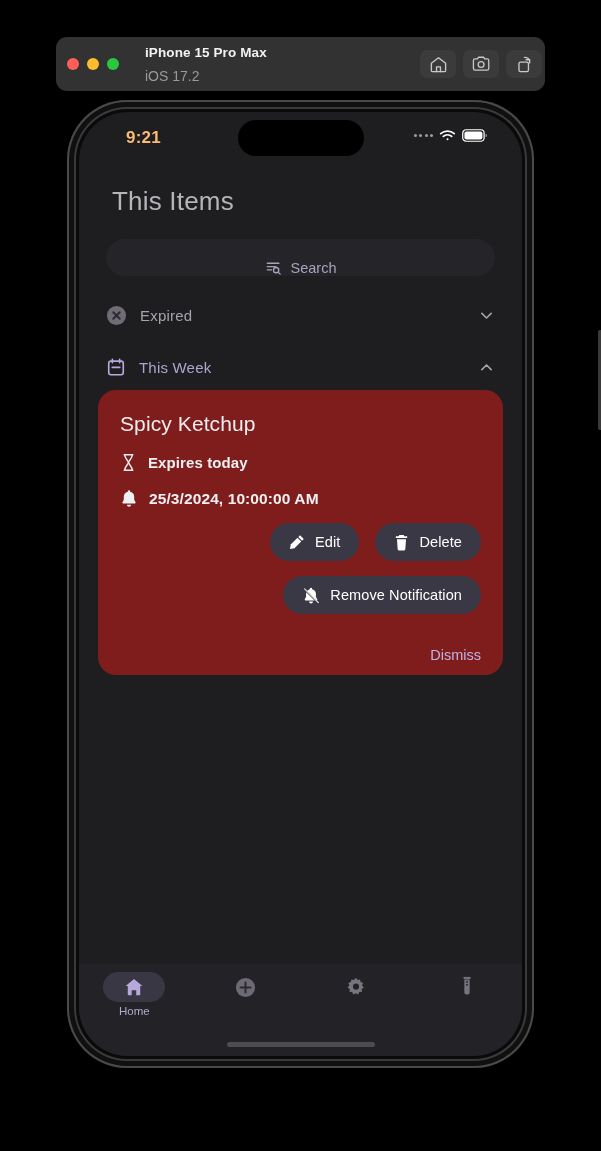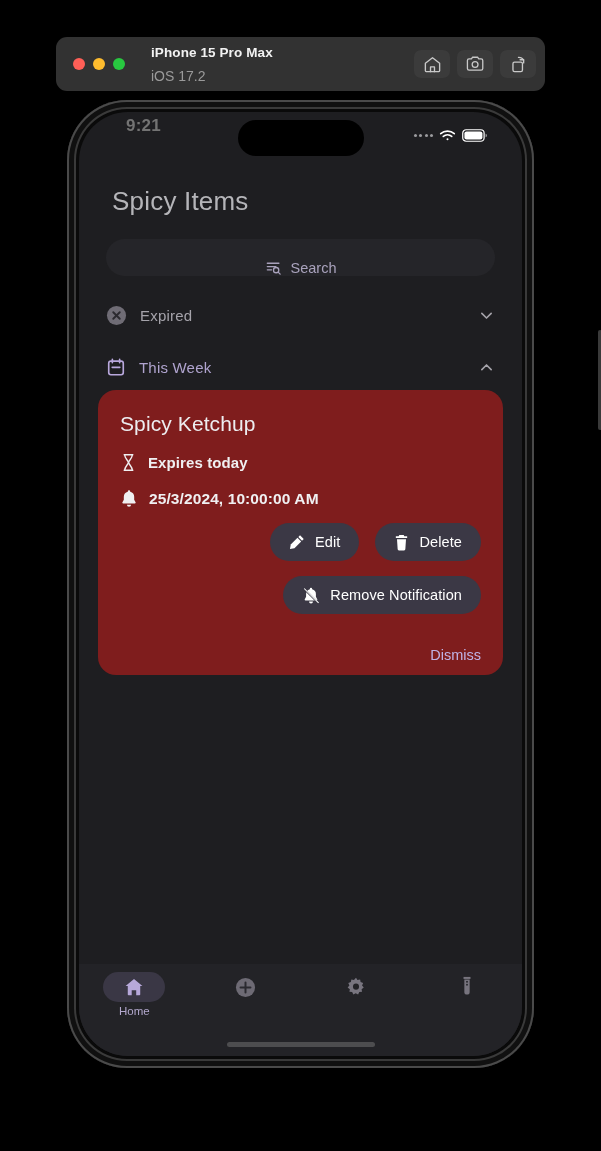--- a/index.html
+++ b/index.html
@@ -7,21 +7,21 @@
     width:601px;height:1151px;background:#000;overflow:hidden;
     font-family:"Liberation Sans","DejaVu Sans",sans-serif;
     -webkit-font-smoothing:antialiased;
   }
   .stage{position:relative;width:601px;height:1151px;background:#000;}
 
   
   .sim-titlebar{
     position:absolute;left:56px;top:37px;width:489px;height:54px;
     background:#323232;border-radius:11px;
-    display:flex;align-items:center;box-sizing:border-box;padding:0 9px;
+    display:flex;align-items:center;box-sizing:border-box;padding:0 3px;
   }
   .traffic{display:flex;align-items:center;gap:8px;margin-left:8px;}
   .dot{width:12px;height:12px;border-radius:50%;}
   .dot.red{background:#ff5f57;}
   .dot.amber{background:#febc2e;}
   .dot.green{background:#28c840;}
   .sim-meta{margin-left:26px;display:flex;flex-direction:column;justify-content:center;}
   .sim-title{font-size:13.5px;font-weight:bold;color:#f2f2f2;letter-spacing:.1px;line-height:15px;}
   .sim-sub{font-size:14px;color:#9a9a9a;line-height:13px;margin-top:10px;}
   .sim-tools{margin-left:auto;display:flex;gap:7px;}
@@ -40,21 +40,21 @@
     border-radius:49px;background:#1e1e21;overflow:hidden;
   }
   .btn-side{position:absolute;background:#3a3a3a;border-radius:2px;}
   .btn-silent{left:62px;top:132px;width:4px;height:32px;}
   .btn-volup{left:62px;top:193px;width:4px;height:60px;}
   .btn-voldn{left:62px;top:265px;width:4px;height:60px;}
   .btn-power{left:531px;top:230px;width:4px;height:100px;}
 
   
   .statusbar{position:relative;height:56px;}
-  .clock{position:absolute;left:47px;top:4px;font-size:17px;font-weight:bold;color:#737373;letter-spacing:.2px;}
+  .clock{position:absolute;left:47px;top:16px;font-size:17px;font-weight:bold;color:#fdba74;letter-spacing:.2px;}
   .island{position:absolute;left:50%;transform:translateX(-50%);top:8px;width:126px;height:36px;border-radius:20px;background:#000;}
   .status-right{position:absolute;right:34px;top:17px;display:flex;align-items:center;gap:6px;}
   .cell-dots{display:flex;gap:2.5px;align-items:flex-end;}
   .cell-dots i{width:3px;height:3px;border-radius:50%;background:#9b9b9e;display:block;}
 
   
   .page-title{margin:18px 0 0 33px;font-size:26px;color:#b5b5b9;font-weight:400;letter-spacing:.2px;}
 
   .search{
     margin:22px 27px 0 27px;height:37px;border-radius:19px;background:#252529;
@@ -169,21 +169,21 @@
             <circle cx="10" cy="12" r="1.2" fill="#fff" stroke="none"></circle>
           </svg>
           <svg width="26" height="13" viewBox="0 0 28 14" fill="none">
             <rect x="0.8" y="0.8" width="23" height="12.4" rx="3.6" stroke="#fff" stroke-width="1.3"></rect>
             <rect x="2.6" y="2.6" width="19.4" height="8.8" rx="2.3" fill="#fff"></rect>
             <path d="M25.4 5.1v3.8c1.1-.4 1.5-1 1.5-1.9s-.4-1.5-1.5-1.9z" fill="#fff" opacity=".55"></path>
           </svg>
         </div>
       </div>
 
-      <div class="page-title">Spicy Items</div>
+      <div class="page-title">This Items</div>
 
       <div class="search">
         <svg width="17" height="17" viewBox="0 0 22 22" fill="none" stroke="#a9a2bc" stroke-width="1.7" stroke-linecap="round">
           <path d="M3 5.5h15"></path>
           <path d="M3 9.8h11"></path>
           <path d="M3 14h5.5"></path>
           <circle cx="14.4" cy="14.4" r="3.4"></circle>
           <path d="M17 17l2.6 2.6"></path>
         </svg>
         <div class="lbl">Search</div>

